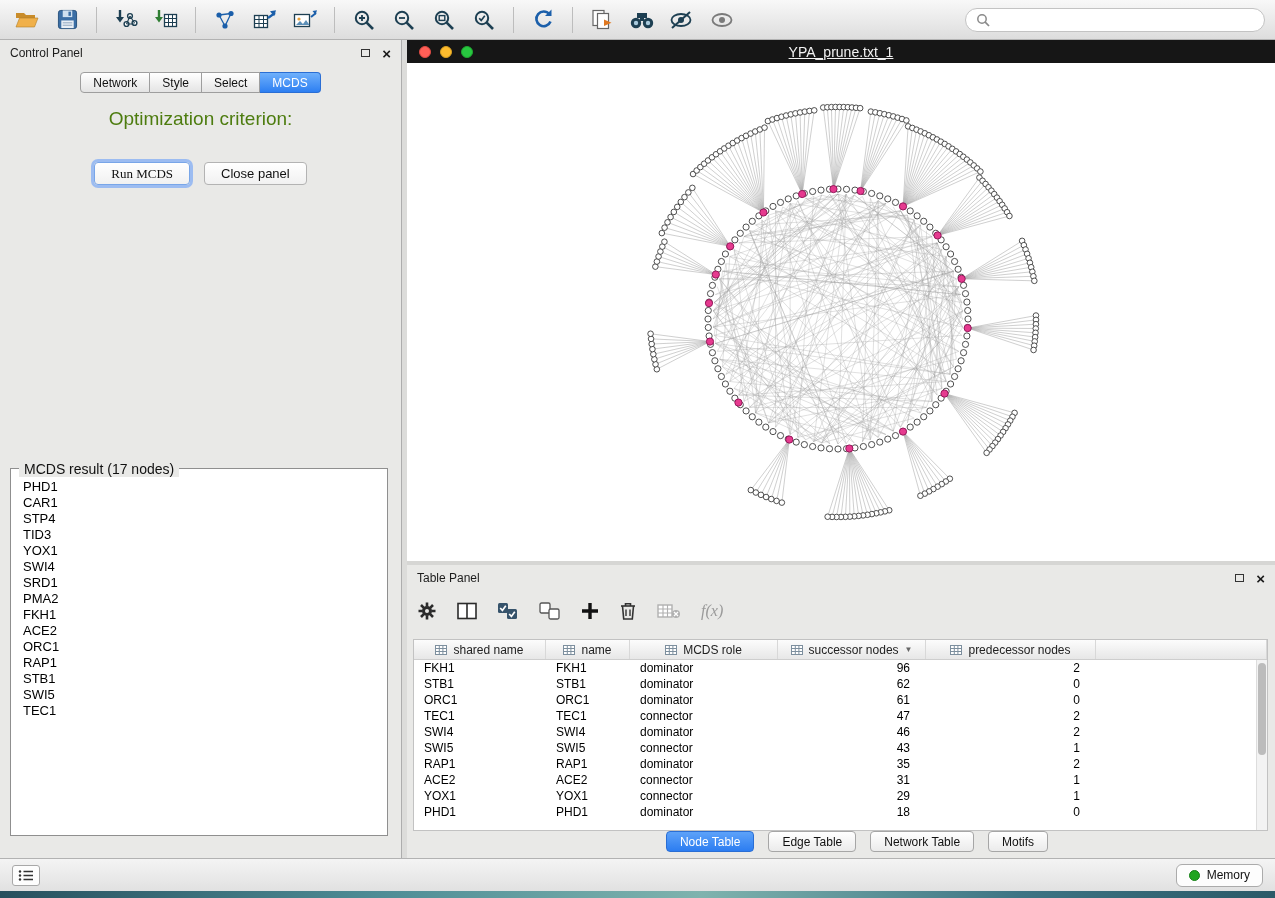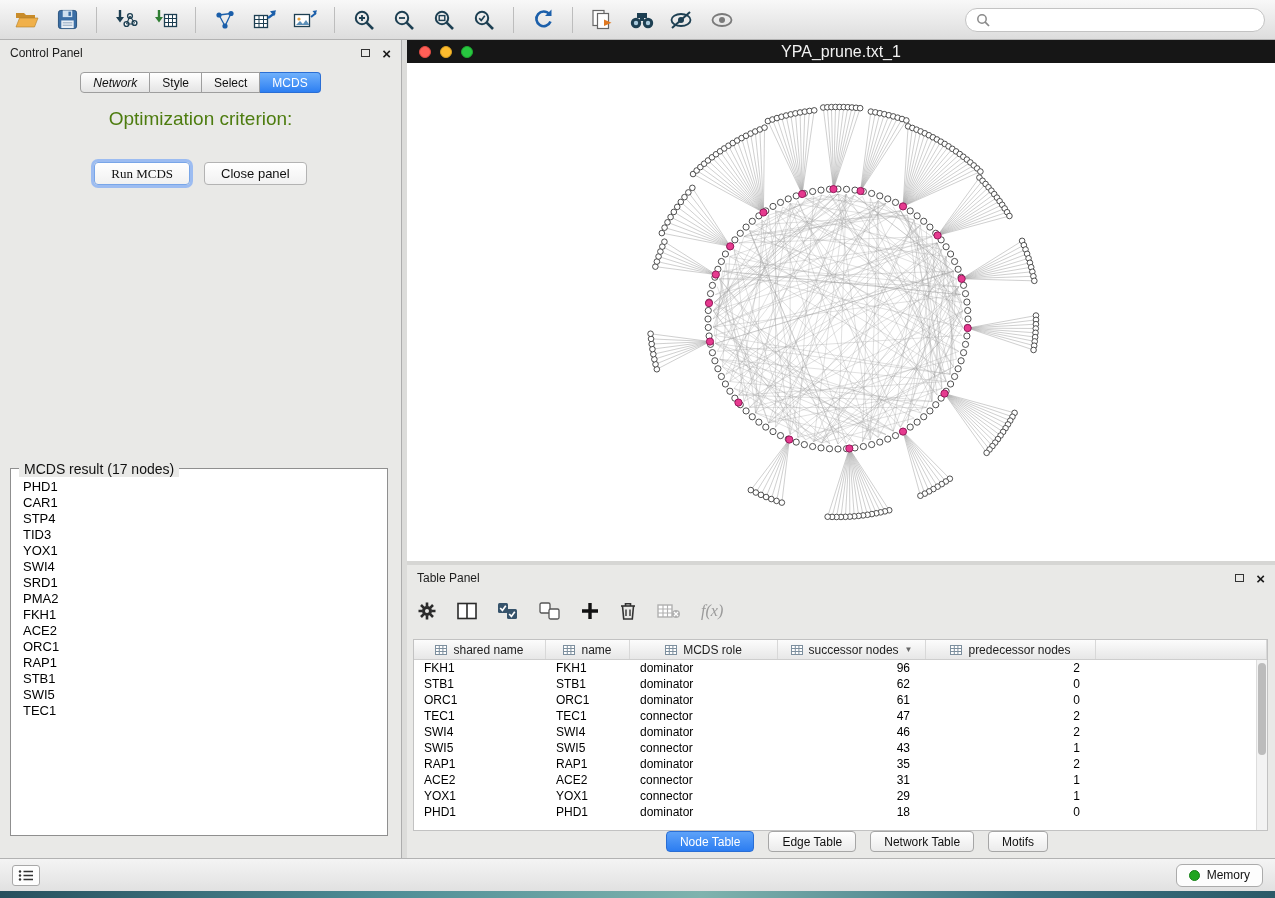--- a/index.html
+++ b/index.html
@@ -19,21 +19,21 @@
 
   
   .control-panel { position:absolute; left:0; top:40px; width:402px; height:818px; background:#e9e9e7; border-right:1px solid #adadad; }
   .panel-header { height:26px; display:flex; align-items:center; padding:0 10px; font-size:12px; color:#1c1c1c; }
   .panel-header .hdr-icons { margin-left:auto; display:flex; align-items:center; gap:12px; }
   .float-icon { width:9px; height:8px; border:1.5px solid #333; display:inline-block; cursor:pointer; }
   .close-icon { font-size:15px; font-weight:bold; color:#1a1a1a; line-height:1; cursor:pointer; }
   .cp-tabs { position:absolute; left:0; top:32px; width:100%; display:flex; justify-content:center; }
   .cp-tab { height:21px; padding:0 12px; font-size:12px; display:flex; align-items:center;
     background:linear-gradient(#ffffff,#e4e4e4); border:1px solid #9e9e9e; border-left:none; color:#111; cursor:pointer; }
-  .cp-tab:first-child { border-left:1px solid #9e9e9e; border-radius:4px 0 0 4px;font-style:italic; }
+  .cp-tab:first-child { border-left:1px solid #9e9e9e; border-radius:4px 0 0 4px; }
   .cp-tab:last-child { border-radius:0 4px 4px 0; }
   .cp-tab.active { background:linear-gradient(#6fb0fb,#2d7ff2); color:#fff; border-color:#2a6ed4; }
   .opt-label { position:absolute; top:68px; width:100%; text-align:center; font-size:19px; color:#4d7c0f; }
   .dropdown { position:absolute; top:90px; left:45px; width:312px; height:23px; background:#fff; border:1px solid #a9a9a9; border-radius:4px;
     display:flex; align-items:center; cursor:pointer; overflow:hidden; }
   .dropdown .dd-text { flex:1; font-size:12px; padding:0 8px; color:#111; white-space:nowrap; }
   .dd-stepper { width:19px; height:100%; background:linear-gradient(#74aefb,#3577ec); display:flex; align-items:center; justify-content:center; border-radius:0 3px 3px 0; }
   .btn-row { position:absolute; top:122px; left:0; width:100%; display:flex; justify-content:center; gap:14px; }
   .mac-btn { height:23px; padding:0 16px; font-size:13px; font-family:"Liberation Sans",sans-serif; background:linear-gradient(#ffffff,#f1f1f1);
     border:1px solid #b3b3b3; border-radius:4px; cursor:pointer; color:#111; }
@@ -42,21 +42,21 @@
   .mcds-legend { position:absolute; top:-8px; left:8px; background:#e9e9e7; padding:0 5px; font-size:14px; color:#111; }
   .mcds-list { position:absolute; inset:10px 4px 4px 4px; overflow:hidden; }
   .result-item { font-size:13px; line-height:16px; padding-left:8px; color:#000; cursor:default; }
 
   
   .v-splitter { position:absolute; left:402px; top:40px; width:5px; height:818px; background:#dcdcda; }
   .h-splitter { position:absolute; left:407px; top:561px; width:868px; height:4px; background:#d6d6d4; }
 
   
   .net-titlebar { position:absolute; left:407px; top:40px; width:868px; height:23px; background:#161616; display:flex; align-items:center; justify-content:center; }
-  .net-title { color:#f2f2f2; font-size:16px; }
+  .net-title { color:#f2f2f2; font-size:14px;text-decoration:underline; }
   .lights { position:absolute; left:12px; top:6px; display:flex; gap:9px; }
   .light { width:12px; height:12px; border-radius:50%; cursor:pointer; }
   .light.red { background:#ff5f57; border:1px solid #dd4a43; }
   .light.yellow { background:#febc2e; border:1px solid #d8a022; }
   .light.green { background:#28c840; border:1px solid #1fa832; }
   .net-canvas { position:absolute; left:407px; top:63px; width:868px; height:498px; background:#ffffff; }
 
   
   .table-panel { position:absolute; left:407px; top:565px; width:868px; height:293px; background:#e9e9e7; }
   .tp-toolbar { position:absolute; left:10px; top:28px; height:36px; display:flex; align-items:center; gap:20px; }

